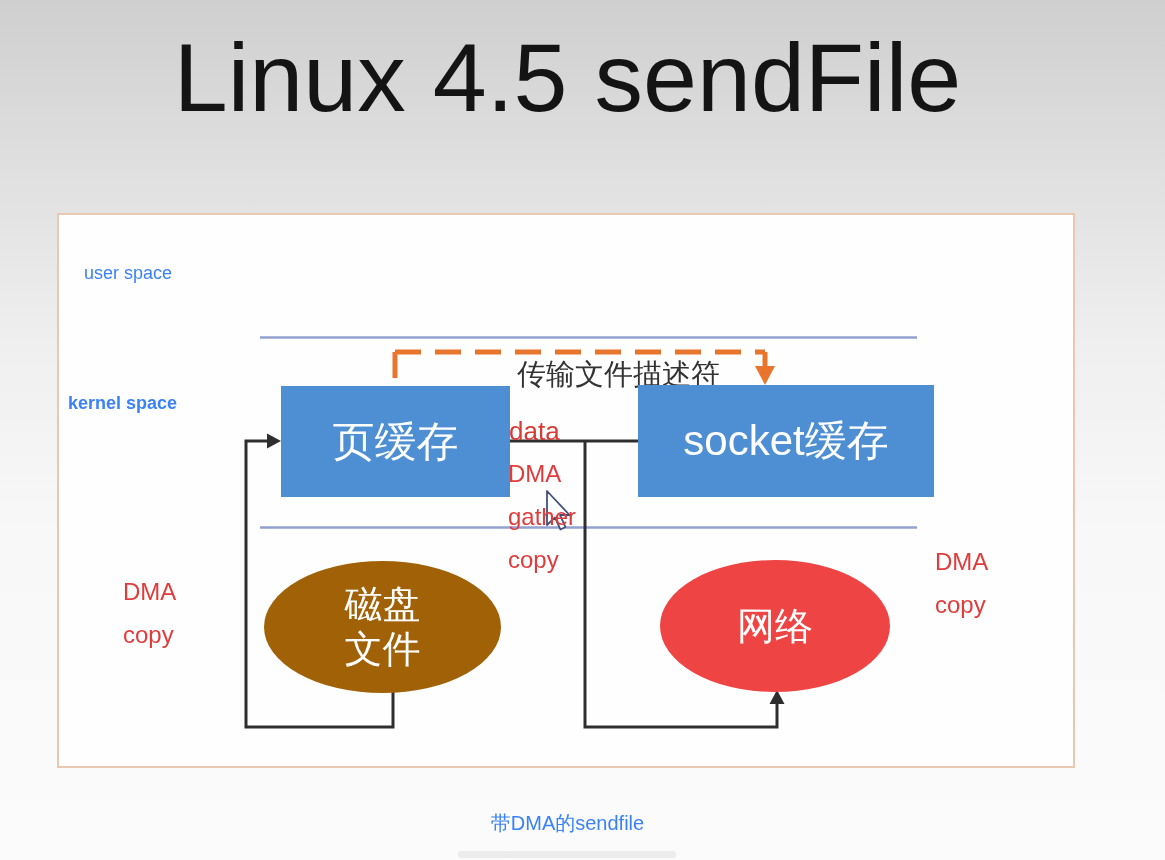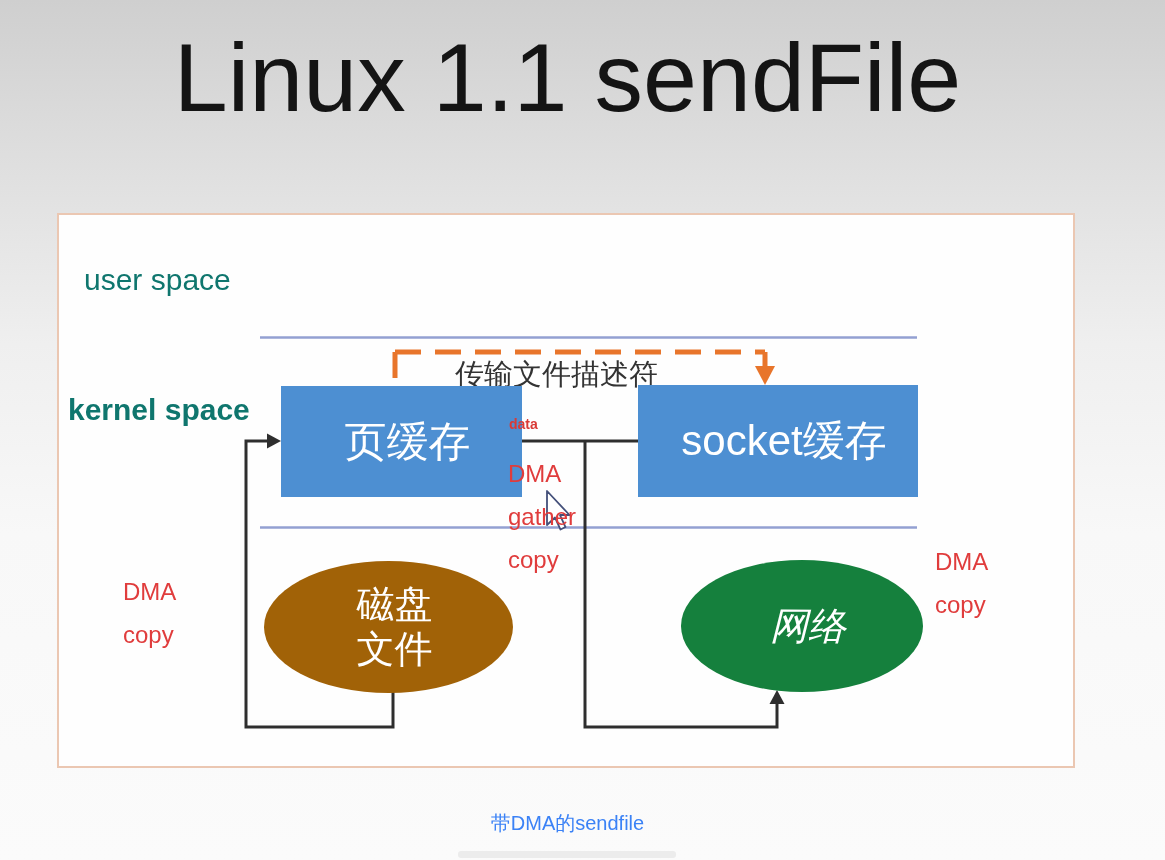--- a/index.html
+++ b/index.html
@@ -10,56 +10,56 @@
   }
   .abs{position:absolute;}
   .page-title{
     left:0;top:22px;width:1135px;text-align:center;
     font-size:97px;font-weight:300;color:#141414;letter-spacing:0px;
   }
   .frame{
     left:57px;top:213px;width:1014px;height:551px;
     background:#fefefe;border:2px solid #ebc7b2;
   }
-  .space-label{font-size:30px;color:#0f766e;text-align:right;}
+  .space-label{font-size:18px;color:#3b82f6;text-align:right;}
   .user-space{left:84px;top:263px;}
   .kernel-space{left:68px;top:393px;font-weight:bold;}
   .transfer-fd{
-    left:455px;top:355px;width:265px;text-align:left;
+    left:455px;top:355px;width:265px;text-align:right;
     font-size:29px;color:#333;font-weight:500;
   }
   .node{
     display:flex;align-items:center;justify-content:center;
-    color:#ffffff;text-align:center;padding-left:12px;
+    color:#ffffff;text-align:center;
   }
   .node-rect{background:#4d8fd2;font-size:42px;}
   .page-cache{left:281px;top:386px;width:229px;height:111px;}
-  .socket-cache{left:638px;top:385px;width:268px;height:112px;}
+  .socket-cache{left:638px;top:385px;width:296px;height:112px;}
   .node-ellipse{border-radius:50%;font-size:38px;line-height:45px;white-space:pre-line;}
   .disk-file{left:264px;top:561px;width:237px;height:132px;background:#a16207;}
-  .network{left:681px;top:560px;width:230px;height:132px;background:#15803d;font-style:italic;}
+  .network{left:660px;top:560px;width:230px;height:132px;background:#ef4444;}
   .red-label{color:#e03c3c;font-size:24px;line-height:43px;white-space:pre-line;}
-  .data-label{left:509px;top:416px;font-size:14px;font-weight:700;color:#d93a36;}
+  .data-label{left:509px;top:416px;font-size:26px;font-weight:400;color:#d93a36;}
   .dma-gather{left:508px;top:452px;}
   .dma-left{left:123px;top:570px;}
   .dma-right{left:935px;top:540px;}
   .caption{
     left:420px;top:810px;width:295px;text-align:center;
     font-size:20px;color:#3b82f6;
   }
   .progress-bar{
     left:458px;top:851px;width:218px;height:7px;
     background:#ececec;border-radius:3px;
   }
   svg.overlay{left:0;top:0;pointer-events:none;}
 </style>
 </head>
 <body>
 
-<div class="abs page-title">Linux 1.1 sendFile</div>
+<div class="abs page-title">Linux 4.5 sendFile</div>
 
 <div class="abs frame"></div>
 
 <svg class="abs overlay" width="1165" height="860" viewBox="0 0 1165 860">
 
   <line x1="260" y1="337.5" x2="917" y2="337.5" stroke="#93a0d2" stroke-width="2.5"></line>
   <line x1="260" y1="527.5" x2="917" y2="527.5" stroke="#93a0d2" stroke-width="2.5"></line>
 
   <g stroke="#e8752b" stroke-width="5" fill="none">
     <path d="M395,378 L395,352"></path>

